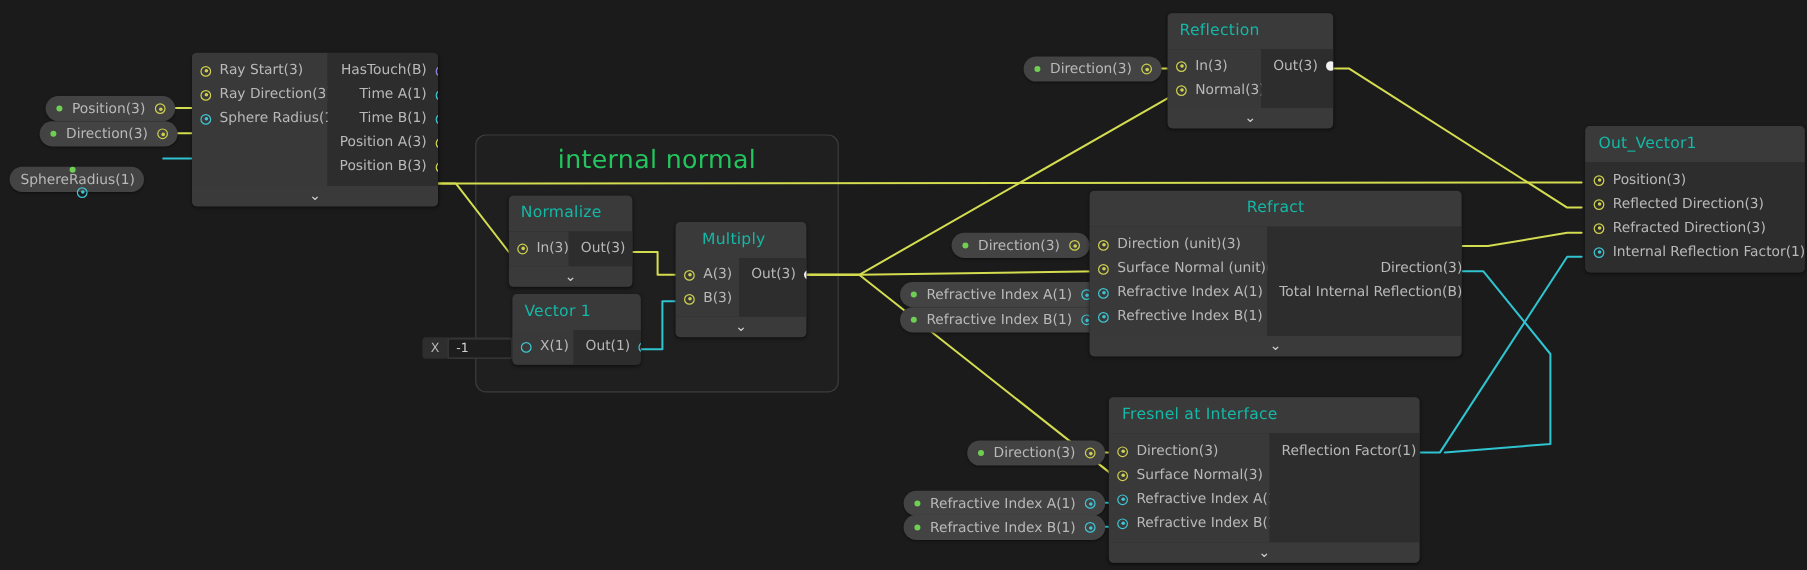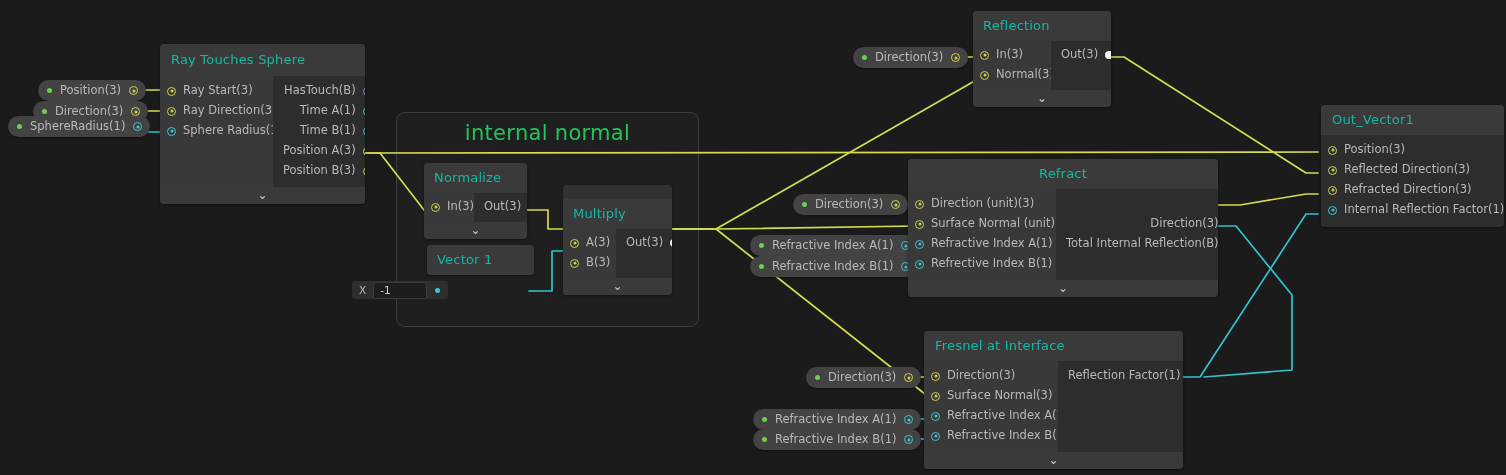--- a/index.html
+++ b/index.html
@@ -118,21 +118,21 @@
   <div class="pill" style="left:38px;top:80px;">
     <span class="dot"></span>
     <span class="lbl">Position(3)</span>
     <span class="port c3 filled"></span>
   </div>
   <div class="pill" style="left:33px;top:101px;">
     <span class="dot"></span>
     <span class="lbl">Direction(3)</span>
     <span class="port c3 filled"></span>
   </div>
-  <div class="pill" style="left:8px;top:116px;">
+  <div class="pill" style="left:8px;top:139px;flex-direction:column;">
     <span class="dot"></span>
     <span class="lbl">SphereRadius(1)</span>
     <span class="port c1 filled"></span>
   </div>
 
   <div class="pill" style="left:853px;top:47px;">
     <span class="dot"></span>
     <span class="lbl">Direction(3)</span>
     <span class="port c3 filled"></span>
   </div>
@@ -169,21 +169,20 @@
     <span class="port c1 filled"></span>
   </div>
 
   <div class="widget" style="left:352px;top:281px;">
     <span class="wname">X</span>
     <span class="wval">-1</span>
     <span class="wport"></span>
   </div>
 
   <div class="node" style="left:160px;top:44px;width:205px;">
-    <div class="hdr">Ray Touches Sphere</div>
     <div class="body">
       <div class="col-in rows" style="width:113px;">
         <div class="row in">
           <span class="port c3 filled"></span>
           <span class="lbl">Ray Start(3)</span>
         </div>
         <div class="row in">
           <span class="port c3 filled"></span>
           <span class="lbl">Ray Direction(3)</span>
         </div>
@@ -237,24 +236,38 @@
         </div>
       </div>
     </div>
     <div class="ftr">
       <span class="chev">⌄</span>
     </div>
   </div>
 
   <div class="node" style="left:427px;top:245px;width:107px;">
     <div class="hdr" style="padding:7px 10px 8px;">Vector 1</div>
+    <div class="body">
+      <div class="col-in rows" style="width:51px;padding:4px 0 5px;">
+        <div class="row in">
+          <span class="port c1"></span>
+          <span class="lbl">X(1)</span>
+        </div>
+      </div>
+      <div class="col-out rows" style="padding:4px 0 5px;">
+        <div class="row out">
+          <span class="lbl">Out(1)</span>
+          <span class="port c1 filled"></span>
+        </div>
+      </div>
+    </div>
   </div>
 
   <div class="node" style="left:563px;top:185px;width:109px;">
-    <div class="hdr" style="padding:7px 10px 8px;margin-top:14px;">Multiply</div>
+    <div class="hdr" style="padding:7px 22px 8px;">Multiply</div>
     <div class="body">
       <div class="col-in rows" style="width:53px;padding:4px 0 5px;">
         <div class="row in">
           <span class="port c3 filled"></span>
           <span class="lbl">A(3)</span>
         </div>
         <div class="row in">
           <span class="port c3 filled"></span>
           <span class="lbl">B(3)</span>
         </div>

